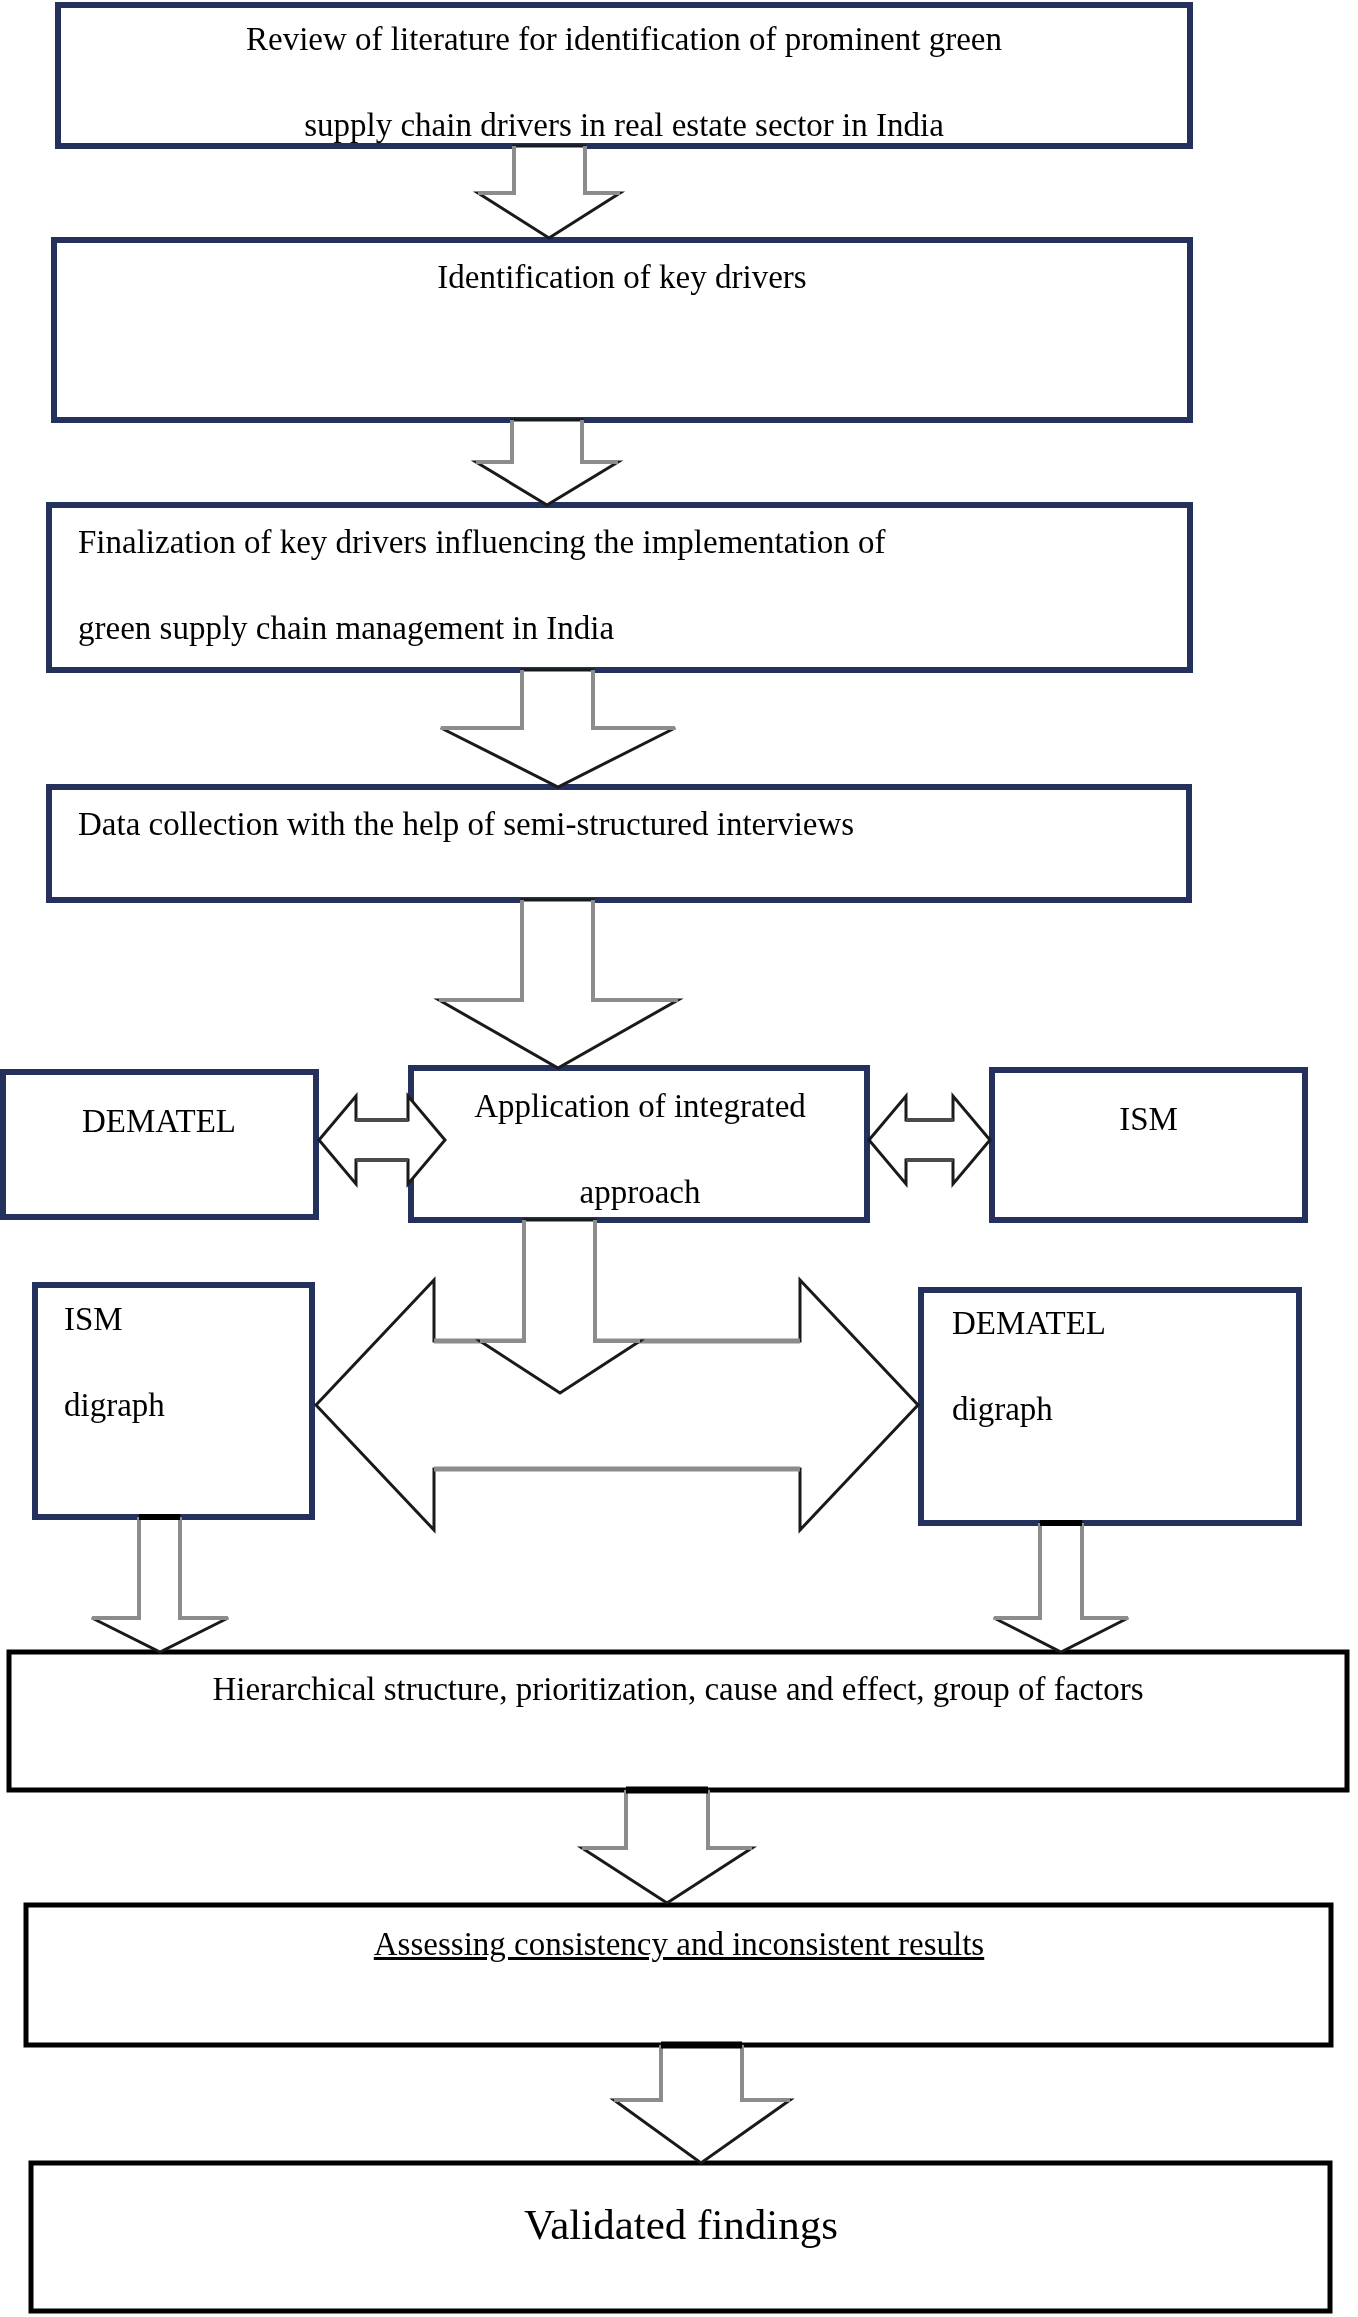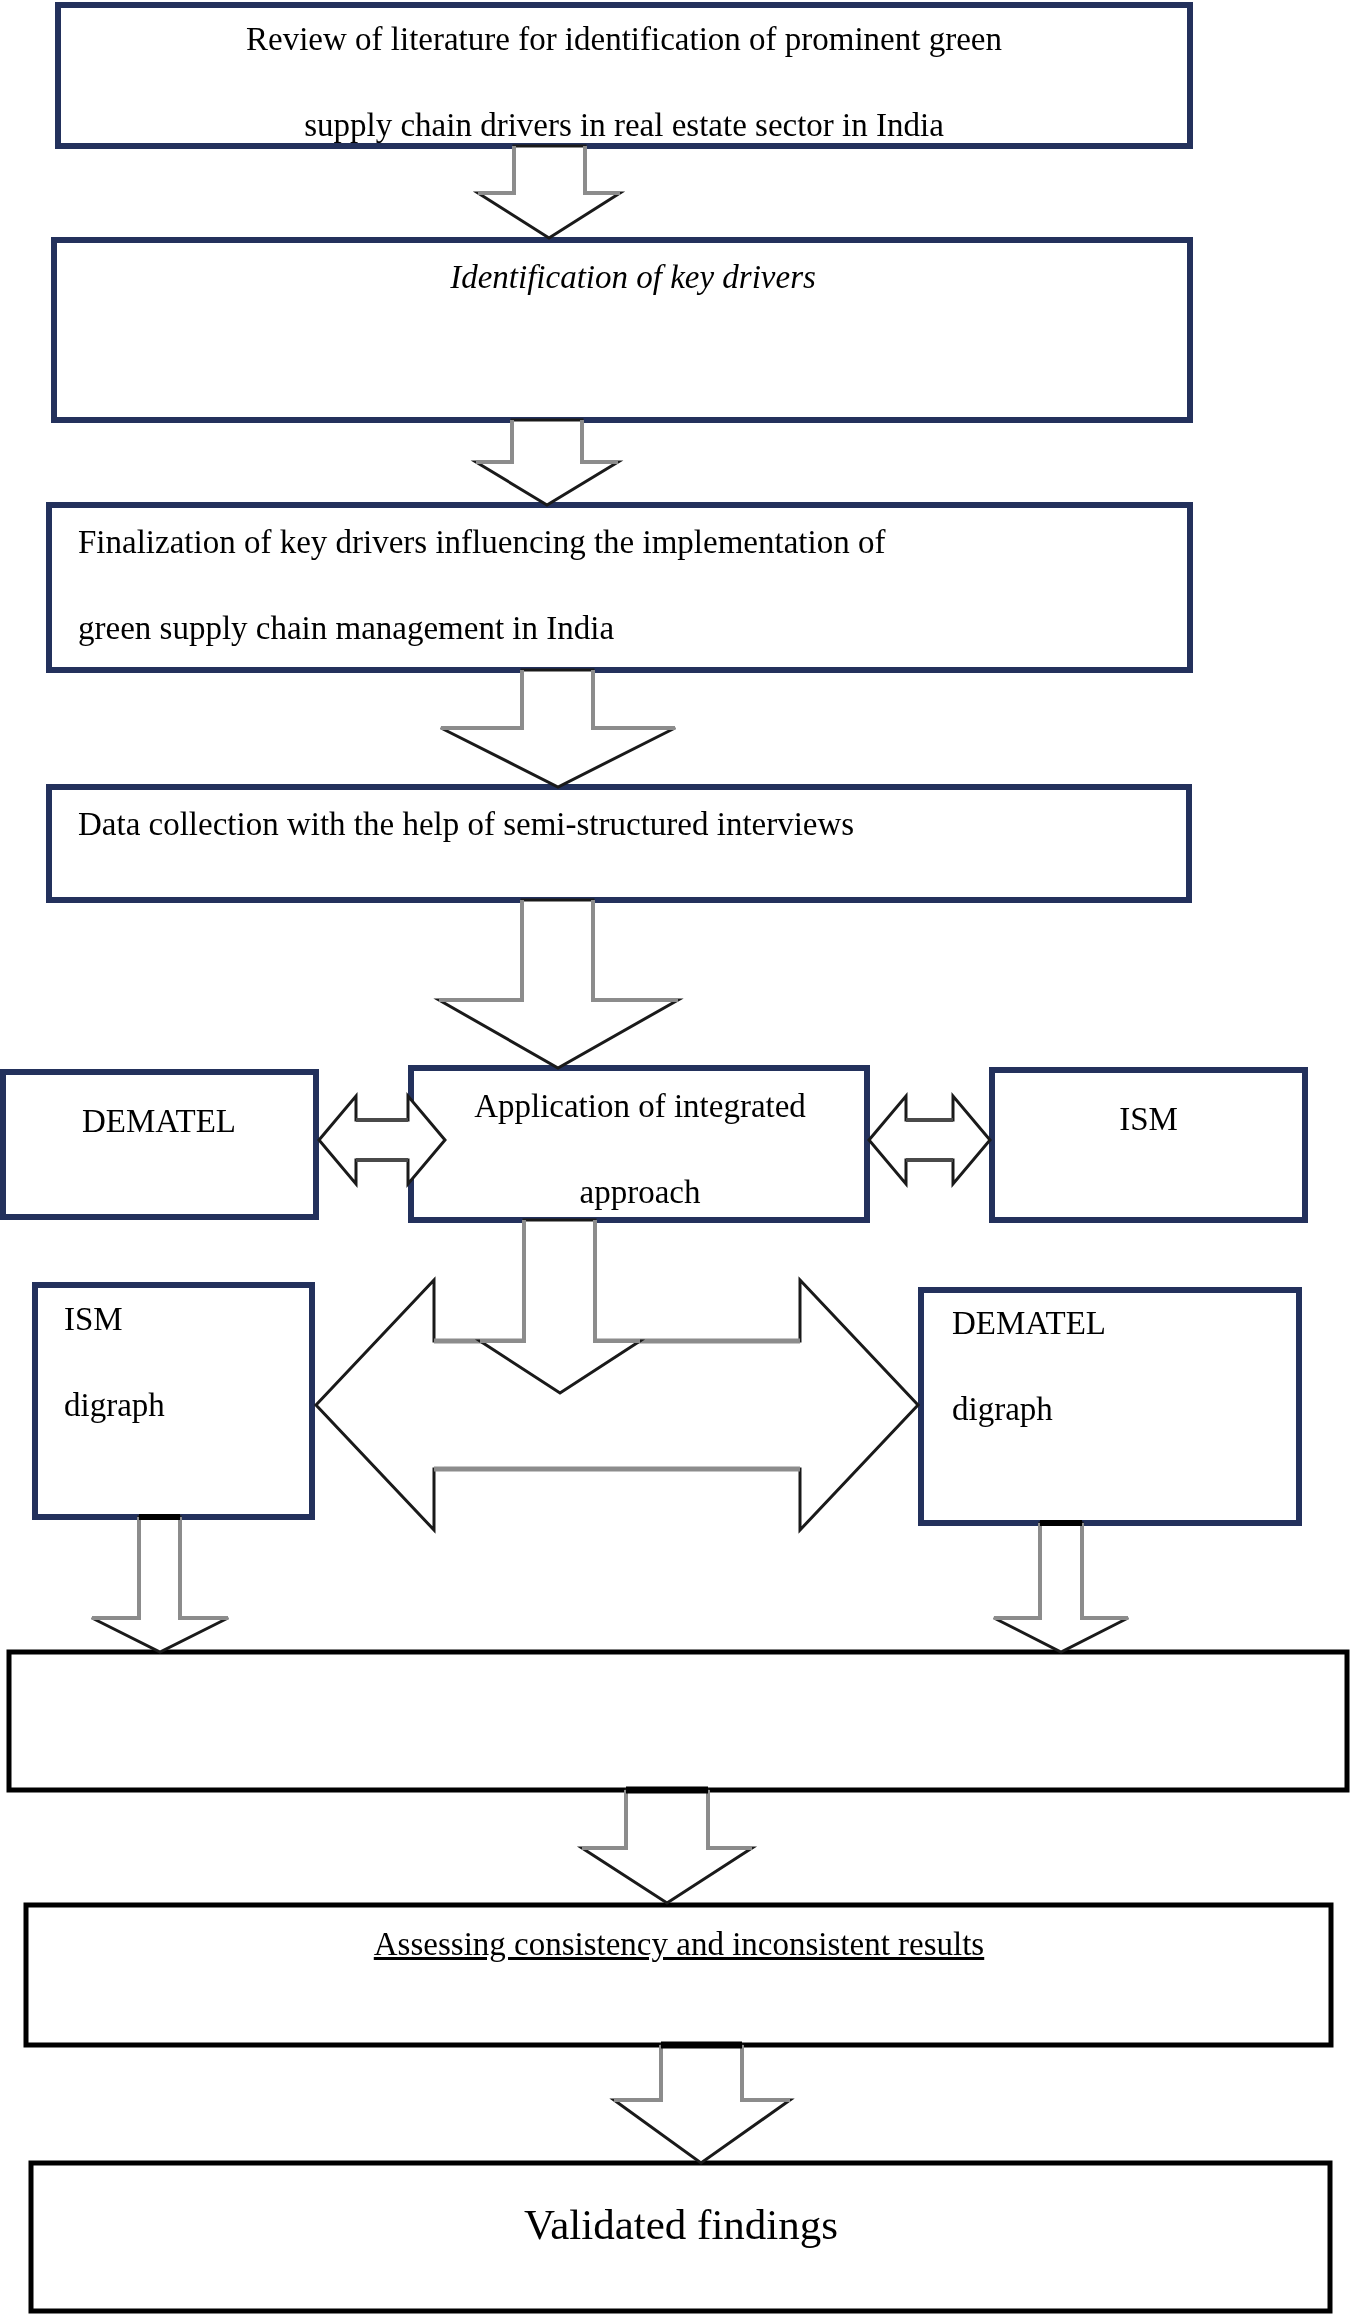--- a/index.html
+++ b/index.html
@@ -128,21 +128,21 @@
       <path d="M 742,2045 L 742,2100 L 790,2100" fill="none" stroke="#8c8c8c" stroke-width="4"></path>
       <path d="M 661,2045 L 742,2045" fill="none" stroke="#000000" stroke-width="7"></path>
     </g>
 
   </svg>
 
   <div class="boxlabel t-center" style="left:78px; top:18px; width:1092px; height:120px; font-size:33px;">
     <span><span>Review of literature for identification of prominent green</span><br><span>supply chain drivers in real estate sector in India</span></span>
   </div>
 
-  <div class="boxlabel t-center" style="left:85px; top:256px; width:1096px; height:150px; font-size:33px;font-style:italic;">
+  <div class="boxlabel t-center" style="left:74px; top:256px; width:1096px; height:150px; font-size:33px;">
     <span>
         <span>Identification of key drivers</span>
       </span>
   </div>
 
   <div class="boxlabel t-left" style="left:78px; top:521px; width:1100px; height:140px; font-size:33px;">
     <span><span>Finalization of key drivers influencing the implementation of</span><br><span> green supply chain management in India</span></span>
   </div>
 
   <div class="boxlabel t-left" style="left:78px; top:803px; width:1100px; height:90px; font-size:33px;">
@@ -169,21 +169,21 @@
 
   <div class="boxlabel t-left" style="left:64px; top:1298px; width:240px; height:200px; font-size:33px;">
     <span><span>ISM</span><br><span>digraph</span></span>
   </div>
 
   <div class="boxlabel t-left" style="left:952px; top:1302px; width:340px; height:200px; font-size:33px;">
     <span><span>DEMATEL</span><br><span>digraph</span></span>
   </div>
 
   <div class="boxlabel t-center" style="left:28px; top:1668px; width:1300px; height:120px; font-size:33px;">
-    <span><br></span>
+    <span><span>Hierarchical structure, prioritization, cause and effect, group of factors</span><br></span>
   </div>
 
   <div class="boxlabel t-center" style="left:40px; top:1923px; width:1278px; height:110px; font-size:33px;text-decoration:underline;">
     <span>
         <span>Assessing consistency and inconsistent results</span>
       </span>
   </div>
 
   <div class="boxlabel t-center" style="left:44px; top:2197px; width:1274px; height:110px; font-size:43px;">
     <span>

